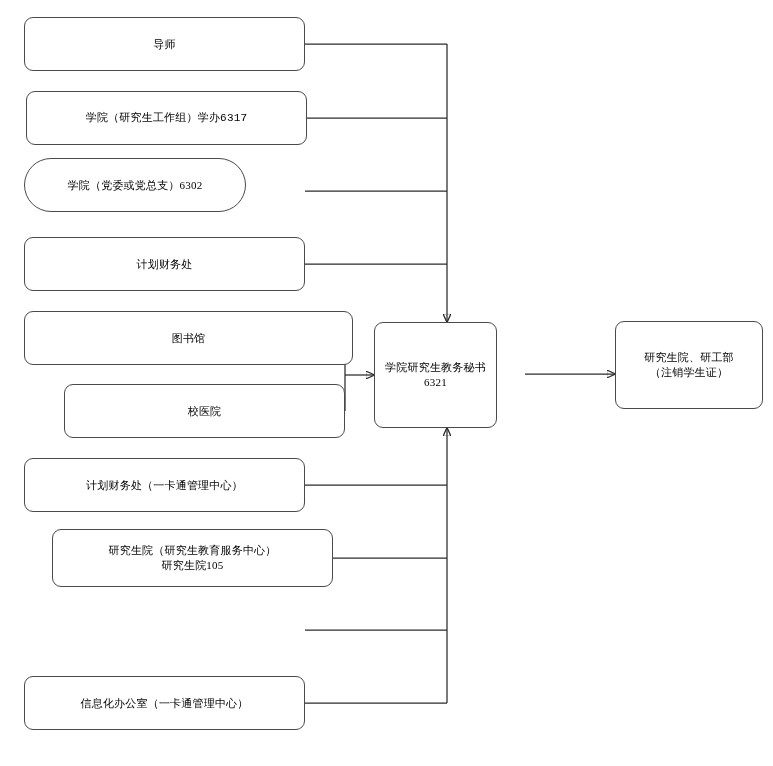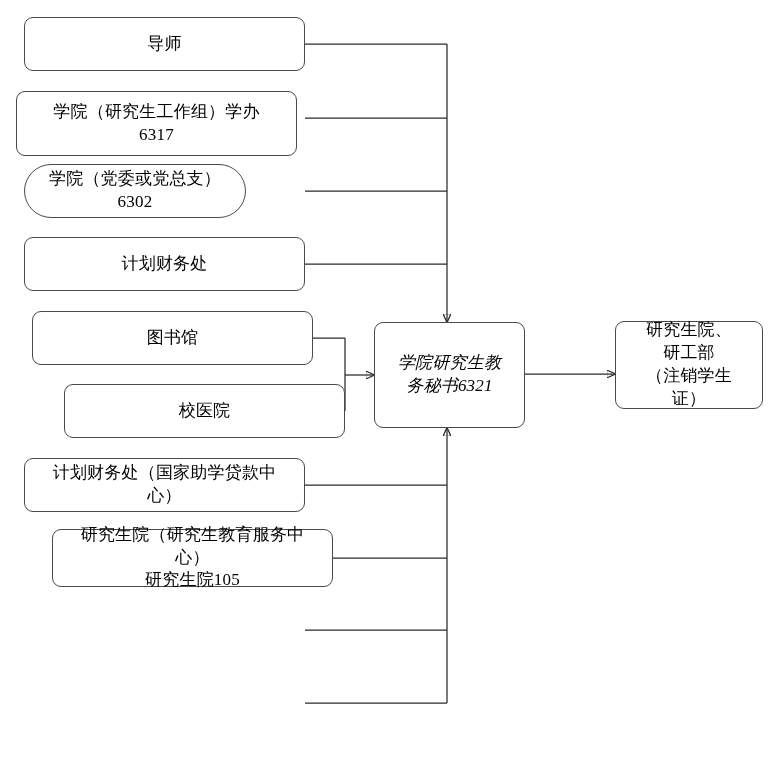--- a/index.html
+++ b/index.html
@@ -21,24 +21,24 @@
     position: absolute;
     box-sizing: border-box;
     border: 1.3px solid #4a4a4a;
     border-radius: 9px;
     background: #ffffff;
     display: flex;
     align-items: center;
     justify-content: center;
     text-align: center;
     color: #000000;
-    font-size: 17px;
+    font-size: 11px;
     line-height: 1.35;
     letter-spacing: 0.2px;
-    padding: 2px 22px;
+    padding: 2px 10px;
   }
   .node-label {
     display: block;
     white-space: pre-line;
   }
   svg.wires {
     position: absolute;
     left: 0;
     top: 0;
     width: 773px;
@@ -87,44 +87,47 @@
     </g>
 
     <g>
       <line x1="525" y1="374" x2="615" y2="374" marker-end="url(#arrowhead)"></line>
     </g>
   </svg>
 
   <div class="node" style="left: 24px; top: 17px; width: 281px; height: 54px;">
     <span class="node-label">导师</span>
   </div>
-  <div class="node" style="left: 16px; top: 91px; width: 281px; height: 65px;">
+  <div class="node" style="left: 26px; top: 91px; width: 281px; height: 54px; font-family: Liberation Mono, monospace;">
     <span class="node-label">学院（研究生工作组）学办6317</span>
   </div>
-  <div class="node" style="left: 24px; top: 164px; width: 222px; height: 54px; border-radius: 27px;">
+  <div class="node" style="left: 24px; top: 158px; width: 222px; height: 54px; border-radius: 27px;">
     <span class="node-label">学院（党委或党总支）6302</span>
   </div>
   <div class="node" style="left: 24px; top: 237px; width: 281px; height: 54px; text-align: center;">
     <span class="node-label">计划财务处</span>
   </div>
-  <div class="node" style="left: 32px; top: 311px; width: 281px; height: 54px;">
+  <div class="node" style="left: 24px; top: 311px; width: 329px; height: 54px;">
     <span class="node-label">图书馆</span>
   </div>
   <div class="node" style="left: 24px; top: 384px; width: 281px; height: 54px; margin-left: 40px;">
     <span class="node-label">校医院</span>
   </div>
   <div class="node" style="left: 24px; top: 458px; width: 281px; height: 54px;">
-    <span class="node-label">计划财务处（国家助学贷款中心）</span>
+    <span class="node-label">计划财务处（一卡通管理中心）</span>
   </div>
   <div class="node" style="left: 24px; top: 529px; width: 281px; height: 58px; margin-left: 28px;">
     <span class="node-label">研究生院（研究生教育服务中心）
 研究生院105</span>
   </div>
+  <div class="node" style="left: 24px; top: 676px; width: 281px; height: 54px;">
+    <span class="node-label">信息化办公室（一卡通管理中心）</span>
+  </div>
 
-  <div class="node" style="left: 374px; top: 322px; width: 151px; height: 106px; font-style: italic;">
+  <div class="node" style="left: 374px; top: 322px; width: 123px; height: 106px;">
     <span class="node-label">学院研究生教务秘书6321</span>
   </div>
 
   <div class="node" style="left: 615px; top: 321px; width: 148px; height: 88px;">
     <span class="node-label">研究生院、研工部
 （注销学生证）</span>
   </div>
 
 </div>
 

